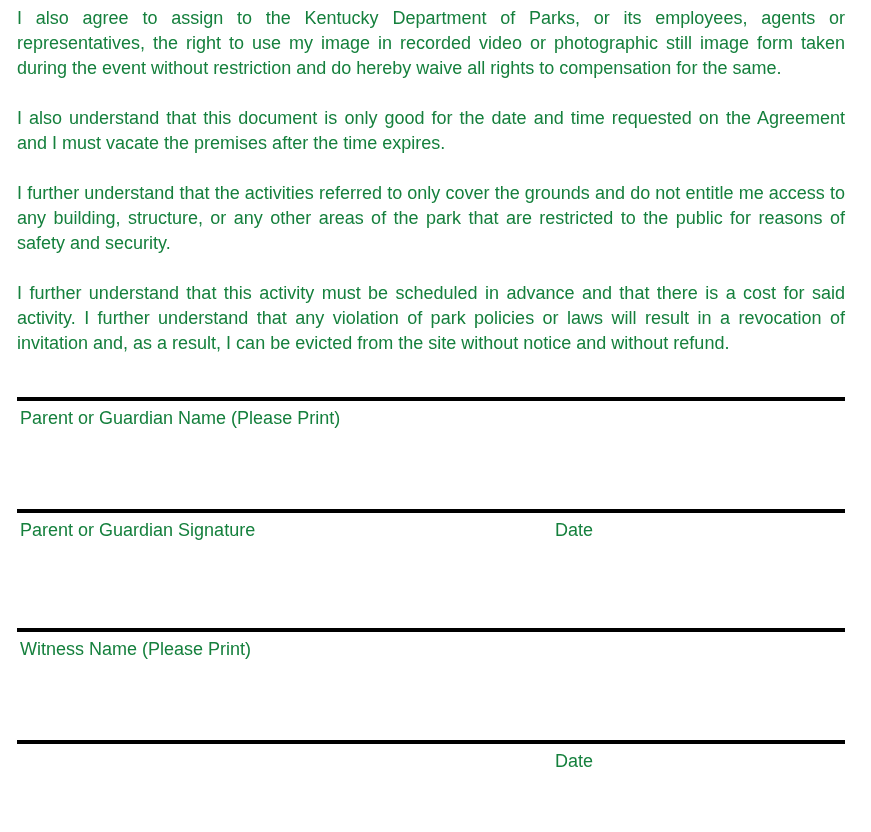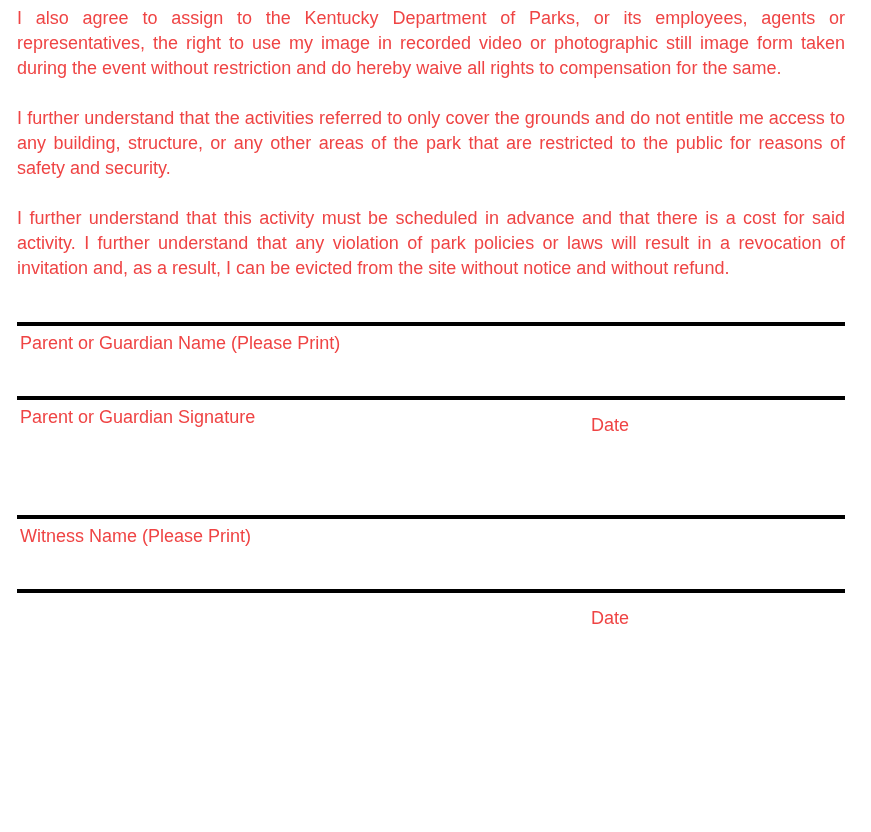--- a/index.html
+++ b/index.html
@@ -5,21 +5,21 @@
   html, body {
     margin: 0;
     padding: 0;
     background: #ffffff;
   }
   .page {
     position: relative;
     width: 871px;
     height: 832px;
     background: #ffffff;
-    color: #ef4444;
+    color: #15803d;
     font-family: "Liberation Sans", "DejaVu Sans", sans-serif;
     font-size: 18px;
     line-height: 25px;
     box-sizing: border-box;
     padding: 6px 26px 0 17px;
     overflow: hidden;
   }
   .para {
     margin: 0 0 25px 0;
     text-align: justify;
@@ -33,35 +33,35 @@
     box-sizing: border-box;
   }
   .sig-row .label {
     display: inline-block;
     padding-top: 5px;
     padding-left: 3px;
   }
   .sig-row .date-label {
     position: absolute;
     left: 538px;
-    top: 8px;
+    top: 0;
     padding-top: 5px;
-    margin-left: 36px;
   }
-  .h102 { height: 74px; }
+  .h102 { height: 112px; }
   .h94  { height: 119px; }
   .h60  { height: 60px; }
 </style>
 </head>
 <body>
 
 <div class="page">
 
   <p class="para">I also agree to assign to the Kentucky Department of Parks, or its employees, agents or representatives, the right to use my image in recorded video or photographic still image form taken during the event without restriction and do hereby waive all rights to compensation for the same.</p>
 
+  <p class="para">I also understand that this document is only good for the date and time requested on the Agreement and I must vacate the premises after the time expires.</p>
 
   <p class="para">I further understand that the activities referred to only cover the grounds and do not entitle me access to any building, structure, or any other areas of the park that are restricted to the public for reasons of safety and security.</p>
 
   <p class="para">I further understand that this activity must be scheduled in advance and that there is a cost for said activity.  I further understand that any violation of park policies or laws will result in a revocation of invitation and, as a result, I can be evicted from the site without notice and without refund.</p>
 
   <div class="sig-section">
 
     <div class="sig-row h102">
       <span class="label">Parent or Guardian Name (Please Print)</span>
     </div>

